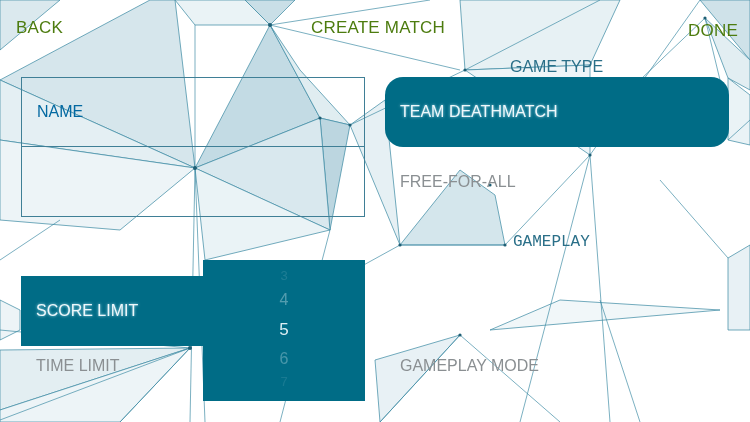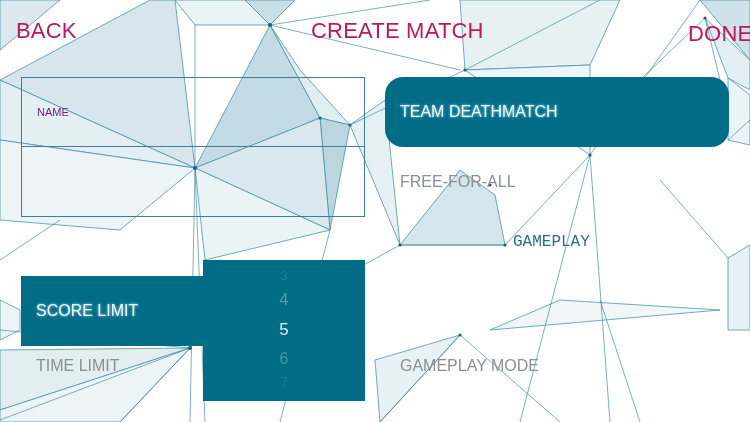--- a/index.html
+++ b/index.html
@@ -1,31 +1,31 @@
 <!DOCTYPE html>
 <html><head>
 <meta charset="utf-8">
 <style>
   * { margin: 0; padding: 0; box-sizing: border-box; }
   html, body { width: 750px; height: 422px; overflow: hidden; background: #ffffff; }
   body { position: relative; font-family: "Liberation Sans", "DejaVu Sans", sans-serif; }
   #bg { position: absolute; left: 0; top: 0; width: 750px; height: 422px; z-index: 0; }
   .layer { position: absolute; left: 0; top: 0; width: 750px; height: 422px; z-index: 1; }
   .nav-link {
-    position: absolute; font-size: 22px; color: #be185d; letter-spacing: 0.2px;
+    position: absolute; font-size: 17px; color: #4d7c0f; letter-spacing: 0.2px;
     cursor: pointer; white-space: nowrap;
   }
   .section-label { position: absolute; font-size: 16px; color: #2a6f88; white-space: nowrap; }
   .field-box {
     position: absolute; border: 1.5px solid #3f7f96; background: transparent;
   }
   .field-row {
     position: absolute; left: 0; width: 100%; height: 50%;
     display: flex; align-items: center; padding-left: 15px;
-    font-size: 11px; color: #701a75; cursor: text;
+    font-size: 16px; color: #0369a1; cursor: text;
   }
   .field-row.top { top: 0; border-bottom: 1.5px solid #3f7f96; }
   .field-row.bottom { top: 50%; }
   .opt {
     position: absolute; display: flex; align-items: center; padding-left: 15px;
     font-size: 16px; color: #8a8f92; cursor: pointer; white-space: nowrap;
   }
   .opt.selected {
     background: #006c86; color: #eef8fb;
     text-shadow: 0 0 3px rgba(190,235,250,0.9);
@@ -113,20 +113,21 @@
 <div class="layer">
 
   <div class="nav-link" style="left:16px; top:18px;">BACK</div>
   <div class="nav-link" style="left:311px; top:18px;">CREATE MATCH</div>
   <div class="nav-link" style="left:688px; top:21px;">DONE</div>
 
   <div class="field-box" style="left:21px; top:77px; width:344px; height:140px;">
     <div class="field-row top">NAME</div>
   </div>
 
+  <div class="section-label" style="left:510px; top:58px;">GAME TYPE</div>
   <div class="opt selected" style="left:385px; top:77px; width:344px; height:70px;border-radius:18px;">TEAM DEATHMATCH</div>
   <div class="opt" style="left:385px; top:147px; width:344px; height:70px;">FREE-FOR-ALL</div>
 
   <div class="opt selected" style="left:21px; top:276px; width:190px; height:70px;">SCORE LIMIT</div>
   <div class="picker" style="left:203px; top:260px; width:162px; height:141px;">
     <div class="picker-num" style="top:8px; font-size:13px; opacity:0.12;">3</div>
     <div class="picker-num" style="top:31px; opacity:0.35;">4</div>
     <div class="picker-num" style="top:60px; font-size:17px; opacity:0.95;">5</div>
     <div class="picker-num" style="top:90px; opacity:0.3;">6</div>
     <div class="picker-num" style="top:114px; font-size:13px; opacity:0.1;">7</div>

